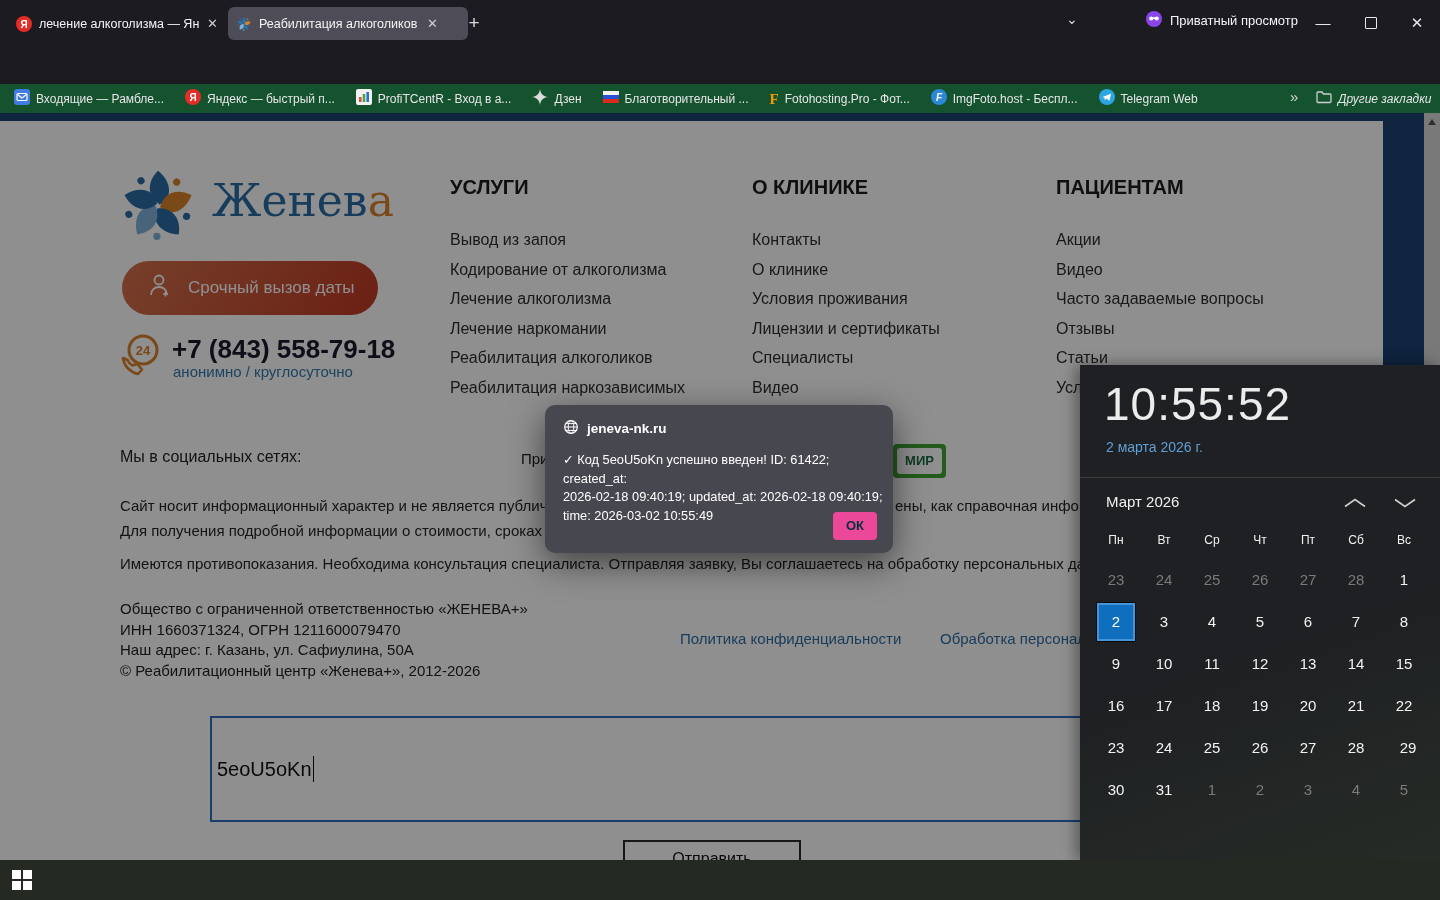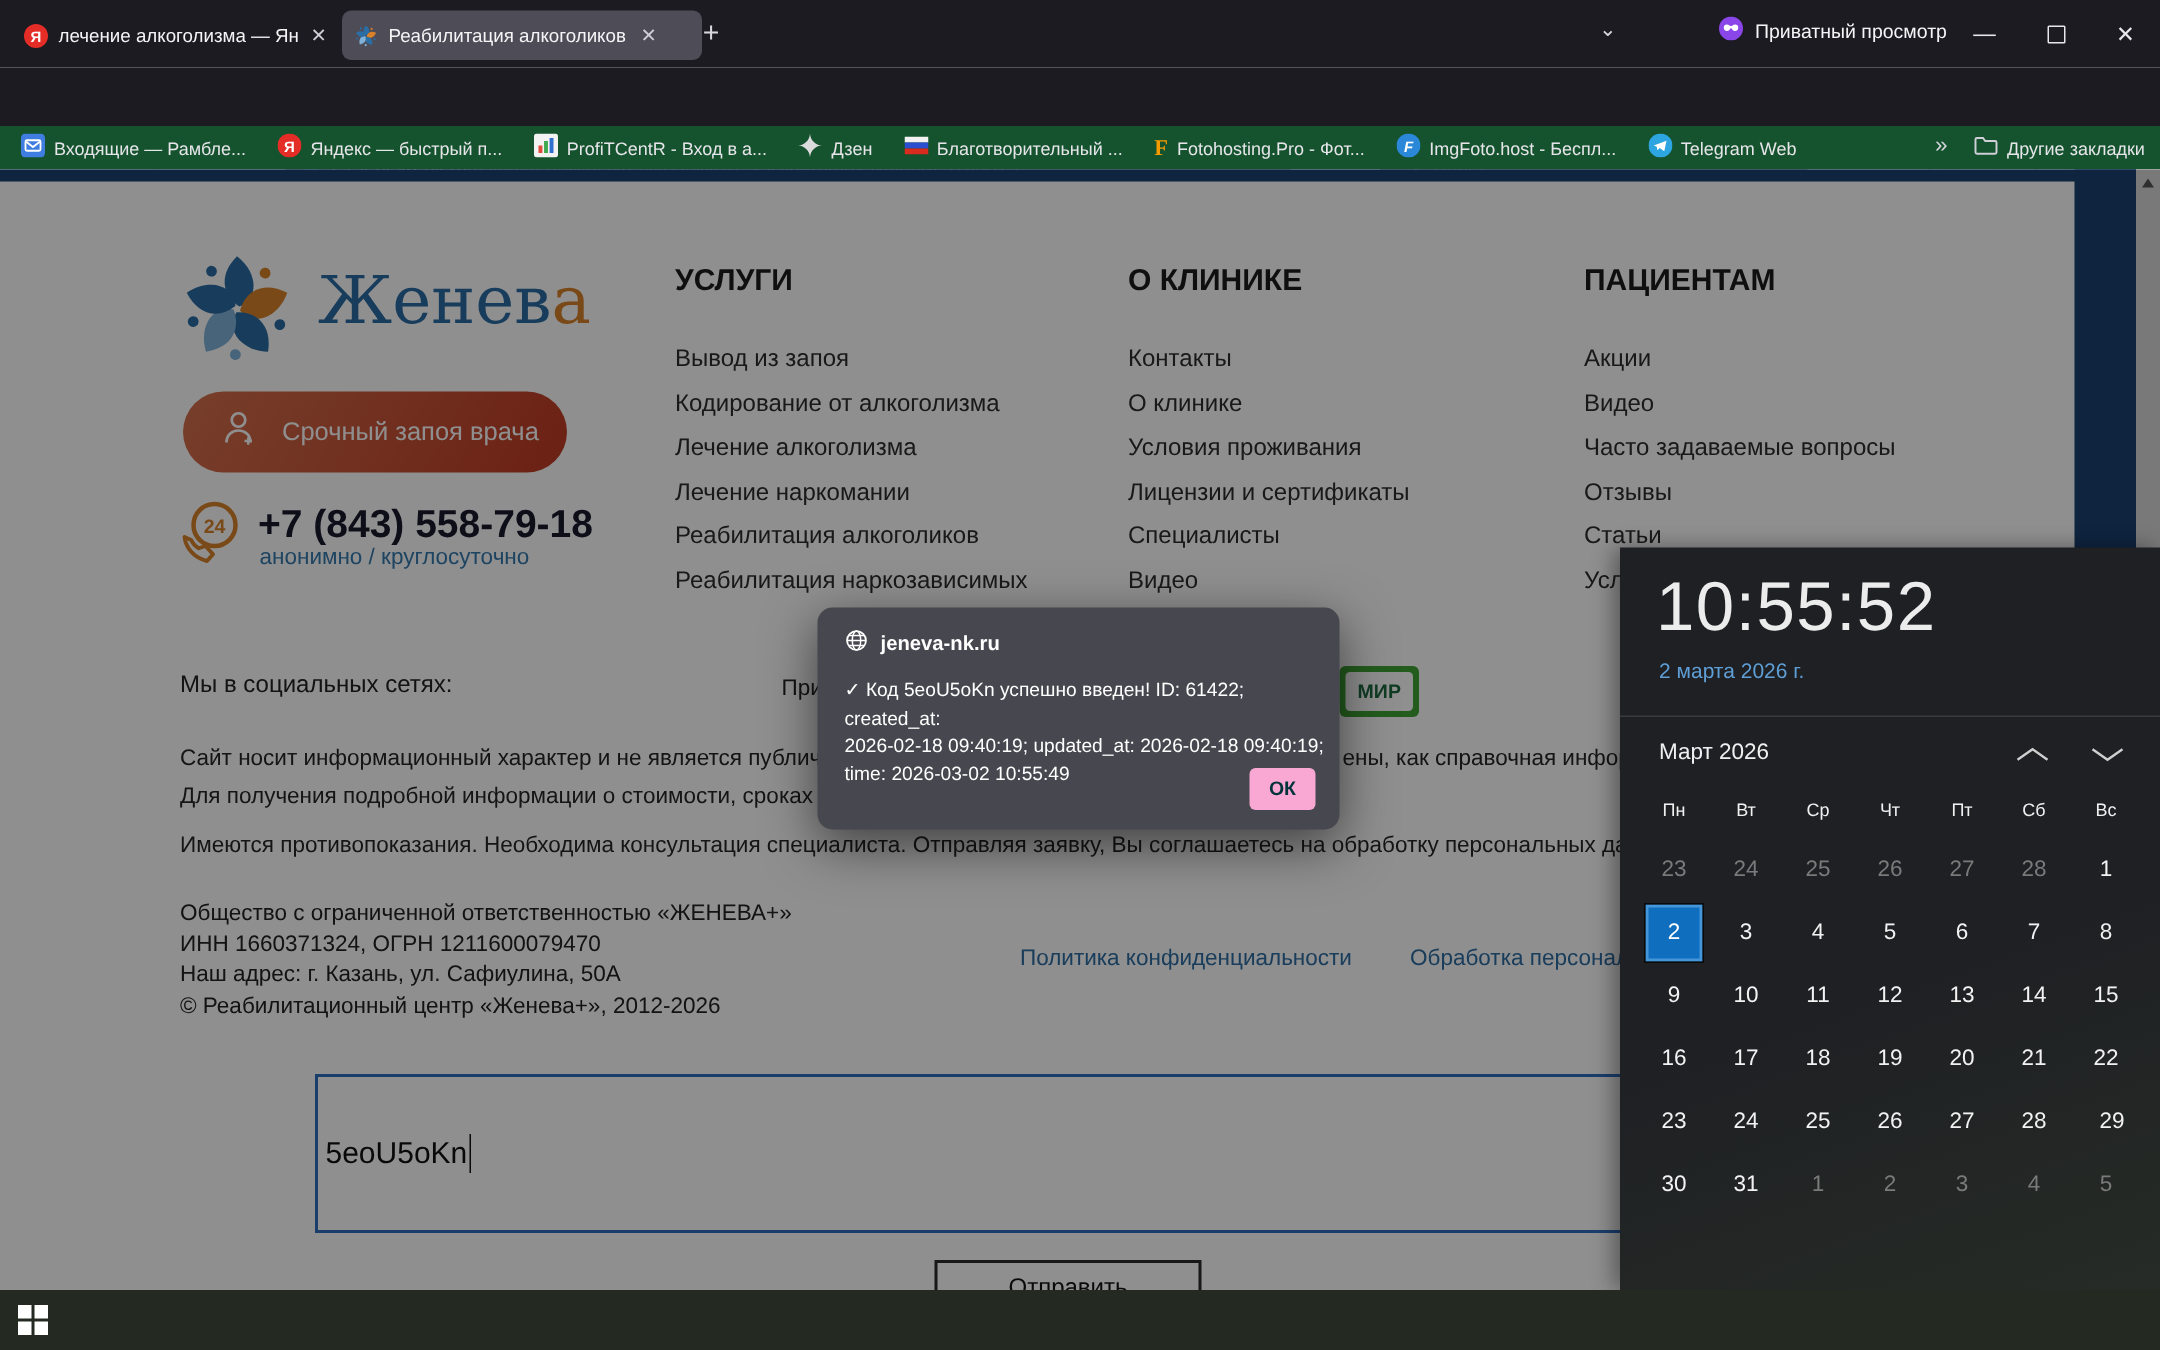--- a/index.html
+++ b/index.html
@@ -39,21 +39,21 @@
              border-radius:4px;display:flex;align-items:center;justify-content:center;gap:6px;
              color:#f5f5f7;font-size:13px;box-sizing:border-box;}
   #ext-icon{position:absolute;left:1372px;top:55px;}
   #menu-icon{position:absolute;left:1408px;top:54px;}
   #menu-icon i{display:block;width:16px;height:2px;background:#d5d4dc;margin:3px 0;}
   #bmbar{position:absolute;left:0;top:84px;width:1440px;height:29px;background:#14532d;}
   #bm-items{position:absolute;left:14px;top:0;height:29px;display:flex;align-items:center;gap:21px;}
   .bm{display:flex;align-items:center;gap:6px;color:#e6e5ea;font-size:12px;white-space:nowrap;}
   #bm-overflow{position:absolute;left:1290px;top:4px;color:#d5d4dc;font-size:15px;}
   #bm-other{position:absolute;left:1316px;top:6px;display:flex;align-items:center;gap:6px;
-            color:#e6e5ea;font-size:12px;}
+            color:#e6e5ea;font-size:12px;font-style:italic;}
   
   #page{position:absolute;left:0;top:113px;width:1440px;height:876px;background:#fff;}
   #navy-top{position:absolute;left:0;top:0;width:1424px;height:8px;background:#1a4070;}
   #navy-band{position:absolute;left:1383px;top:0;width:41px;height:747px;background:#1a4070;}
   #pg-scrollbar{position:absolute;left:1424px;top:0;width:16px;height:747px;background:#d8d8d8;}
   #pg-scroll-arrow{position:absolute;left:4px;top:6px;width:0;height:0;
        border-left:4px solid transparent;border-right:4px solid transparent;border-bottom:6px solid #555;}
   #logo-star{position:absolute;left:118px;top:53px;}
   #logo-text{position:absolute;left:212px;top:62px;font-family:"DejaVu Serif",serif;font-size:44px;}
   #logo-text .b{color:#2b6ea5;}
@@ -89,21 +89,21 @@
   #caret{display:inline-block;width:1.5px;height:26px;background:#111;margin-left:1px;vertical-align:middle;}
   #submit-btn{position:absolute;left:623px;top:709px;width:178px;height:37px;border:2px solid #2b2b2b;
       background:#fff;box-sizing:border-box;text-align:center;line-height:33px;font-size:16px;color:#111;margin-top:18px;}
   #dim{position:absolute;left:0;top:113px;width:1440px;height:747px;background:rgba(0,0,0,0.44);z-index:40;}
   
   #dialog{position:absolute;left:545px;top:405px;width:348px;height:148px;background:#47474f;
       border-radius:10px;box-shadow:0 10px 35px rgba(0,0,0,.55);z-index:60;color:#fff;}
   #dlg-head{position:absolute;left:18px;top:14px;display:flex;align-items:center;gap:8px;
       font-size:13.5px;font-weight:bold;}
   #dlg-lines{position:absolute;left:18px;top:46px;font-size:12.8px;line-height:18.5px;}
-  #dlg-ok{position:absolute;right:16px;bottom:13px;width:44px;height:28px;background:#f9a8d4;
+  #dlg-ok{position:absolute;right:16px;bottom:13px;width:44px;height:28px;background:#ec4899;
       border-radius:4px;color:#00333a;font-size:13px;font-weight:bold;text-align:center;line-height:28px;}
   
   #calendar{position:absolute;left:1080px;top:365px;width:360px;height:495px;z-index:70;
       background:linear-gradient(160deg,#1e2023 55%,#262b26);box-shadow:-4px 0 14px rgba(0,0,0,.4);}
   #cal-time{position:absolute;left:24px;top:12px;font-size:46px;font-weight:200;color:#ececec;letter-spacing:1px;}
   #cal-date{position:absolute;left:26px;top:74px;font-size:14px;color:#5f9fd6;}
   #cal-div{position:absolute;left:0;top:112px;width:360px;height:1px;background:#3b3b3b;}
   #cal-month{position:absolute;left:26px;top:128px;font-size:15px;color:#f0f0f0;}
   #cal-up{position:absolute;left:262px;top:131px;} #cal-down{position:absolute;left:312px;top:131px;}
   #cal-grid{position:absolute;left:12px;top:160px;width:336px;height:300px;}
@@ -323,21 +323,21 @@
           <circle transform="rotate(326)" cy="-38" r="4.5" fill="#2b6ea5"></circle>
         </svg></span>
     <div id="logo-text"><span class="b">Женев</span><span class="o">а</span></div>
 
     <div id="urgent-btn">
       <span id="doctor-icon"><svg width="30" height="30" viewBox="0 0 30 30" xmlns="http://www.w3.org/2000/svg">
             <circle cx="15" cy="9" r="4.5" fill="none" stroke="#fff" stroke-width="1.8"></circle>
             <path d="M7 24c0-5 3.5-8 8-8s8 3 8 8" fill="none" stroke="#fff" stroke-width="1.8"></path>
             <path d="M21.5 20.5v5M19 23h5" stroke="#fff" stroke-width="1.6"></path>
           </svg></span>
-      <span>Срочный запоя врача</span>
+      <span>Срочный вызов даты</span>
     </div>
 
     <span id="phone-icon"><svg width="54" height="54" viewBox="0 0 54 54" xmlns="http://www.w3.org/2000/svg">
           <circle cx="29" cy="22" r="14" fill="none" stroke="#d9822b" stroke-width="3"></circle>
           <text x="29" y="27" text-anchor="middle" font-size="13" font-weight="bold" fill="#d9822b" font-family="Liberation Sans, sans-serif">24</text>
           <path d="M9 30c1 8 7 14 15 16l4-4.5-5-5.5-4.5 1.5c-2.5-1.5-4-3-5-5.5z" fill="none" stroke="#d9822b" stroke-width="2.6" stroke-linejoin="round"></path>
         </svg></span>
     <div id="phone-num">+7 (843) 558-79-18</div>
     <div id="phone-note">анонимно / круглосуточно</div>
 

